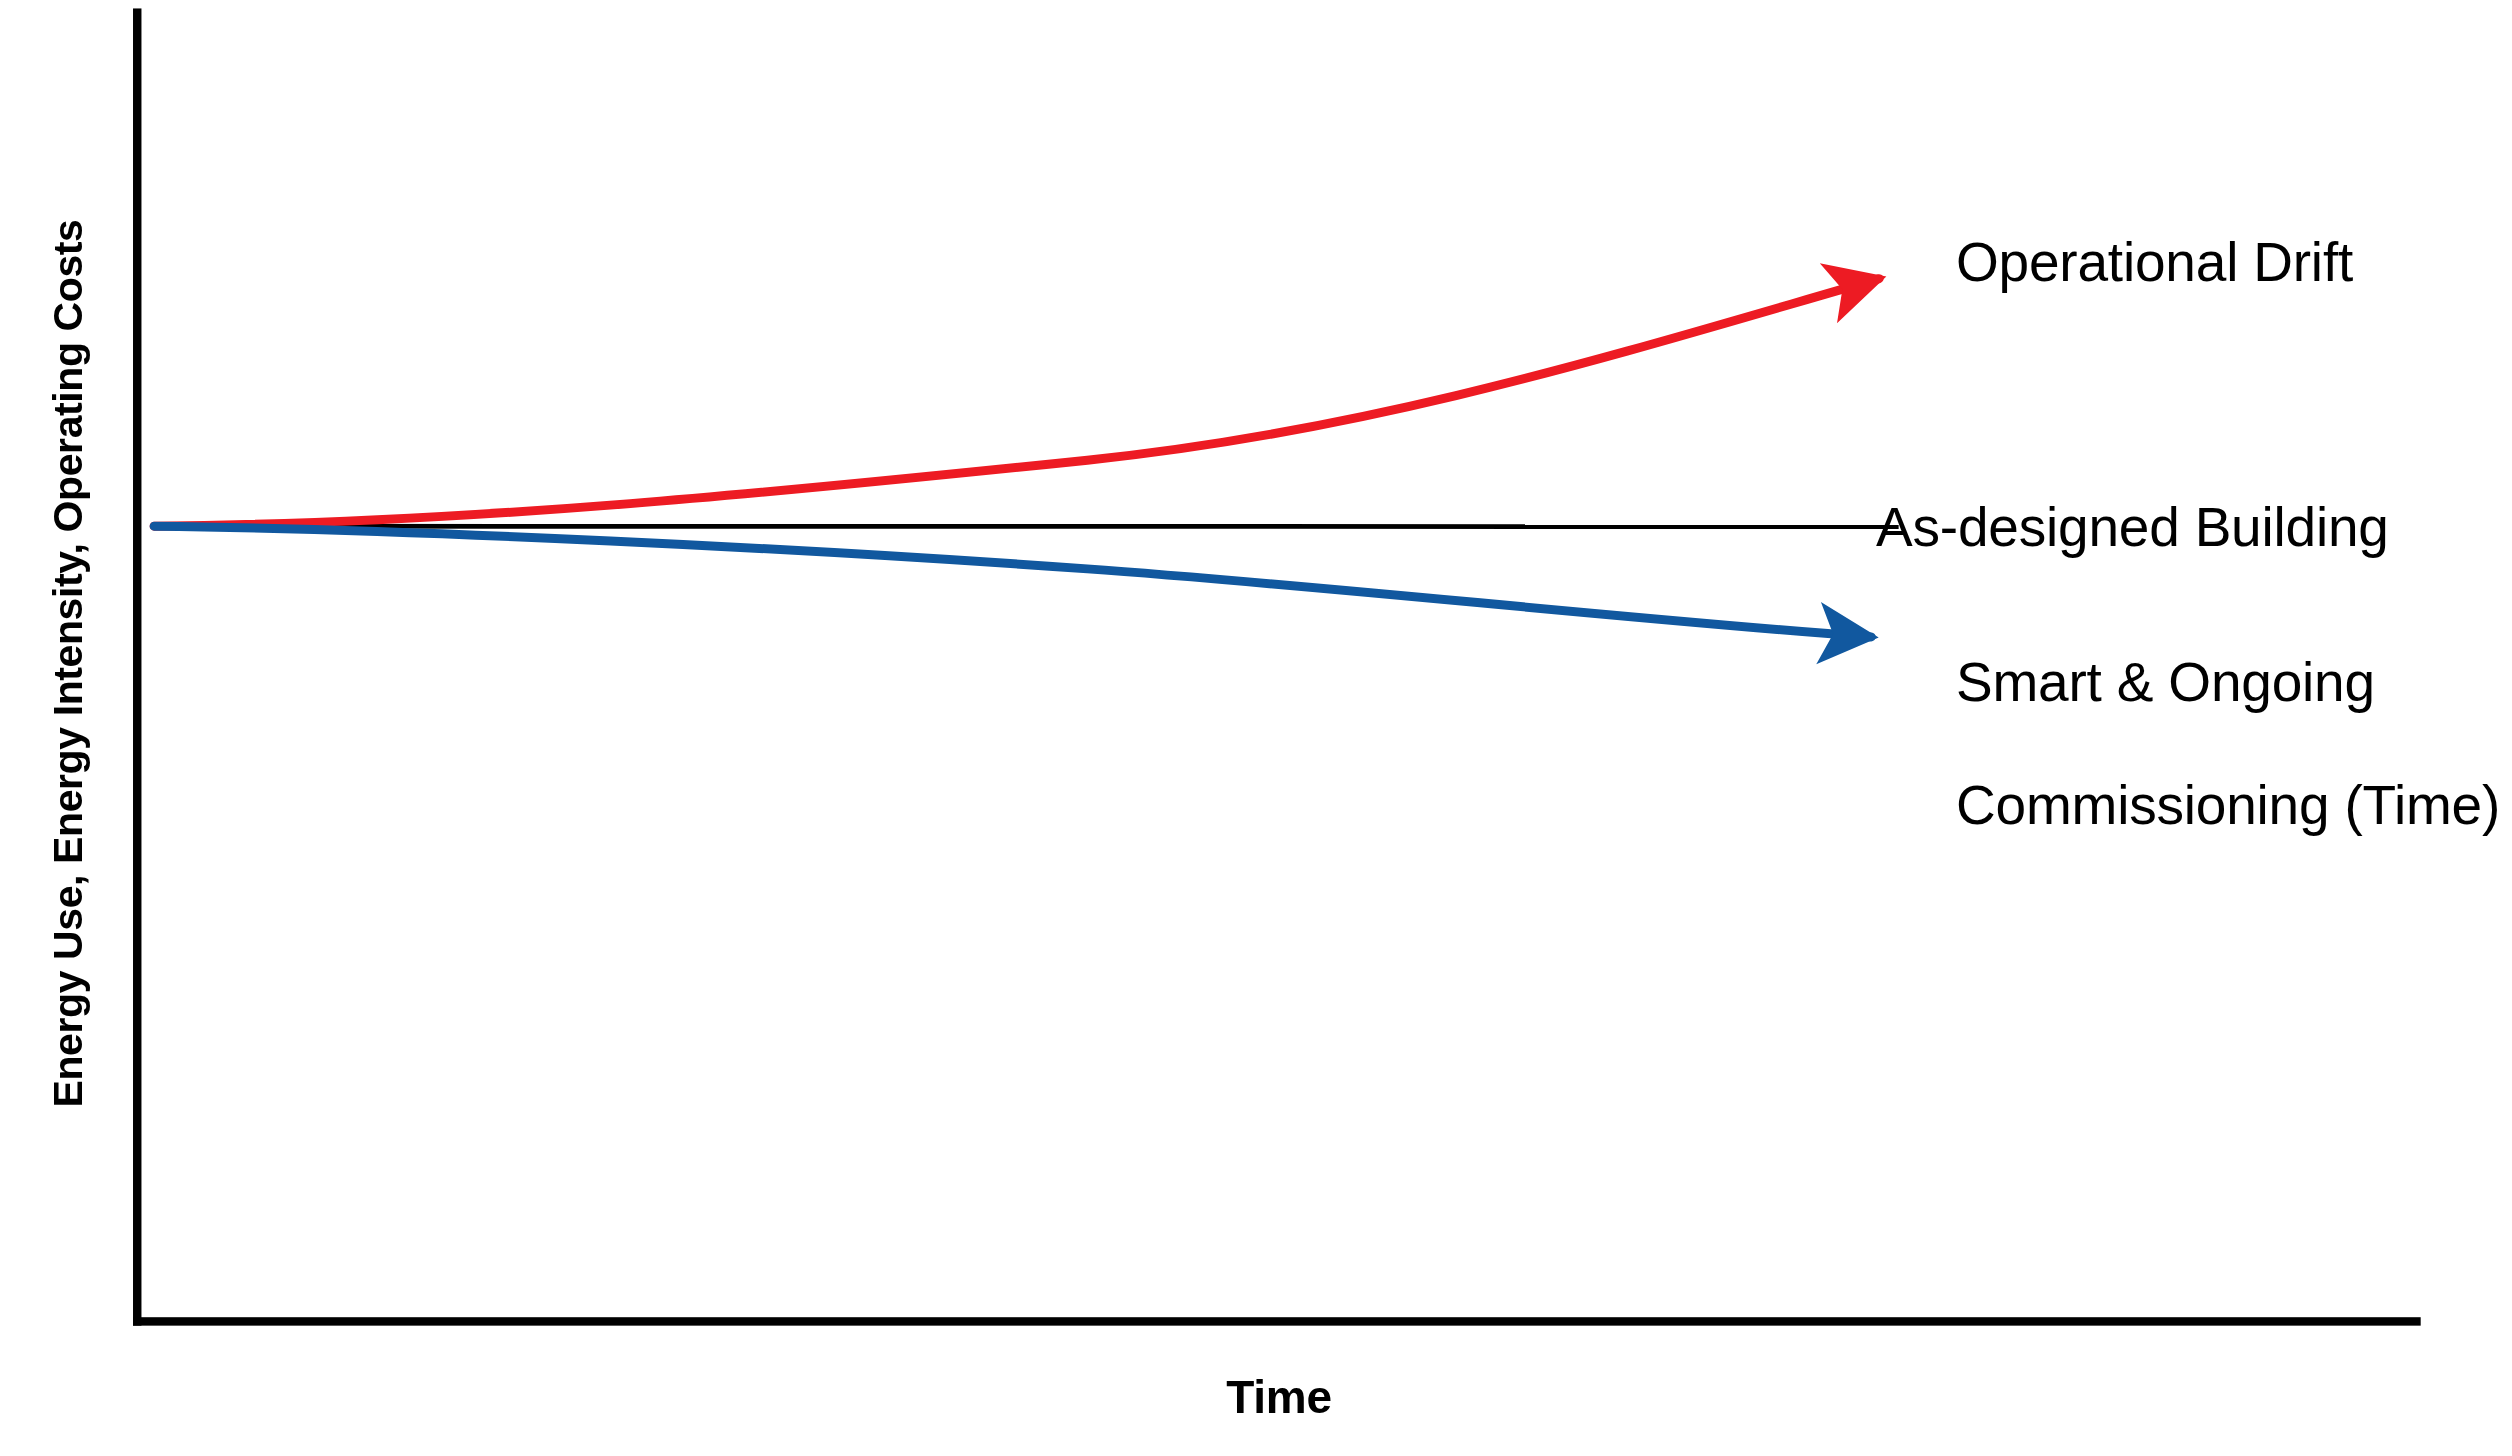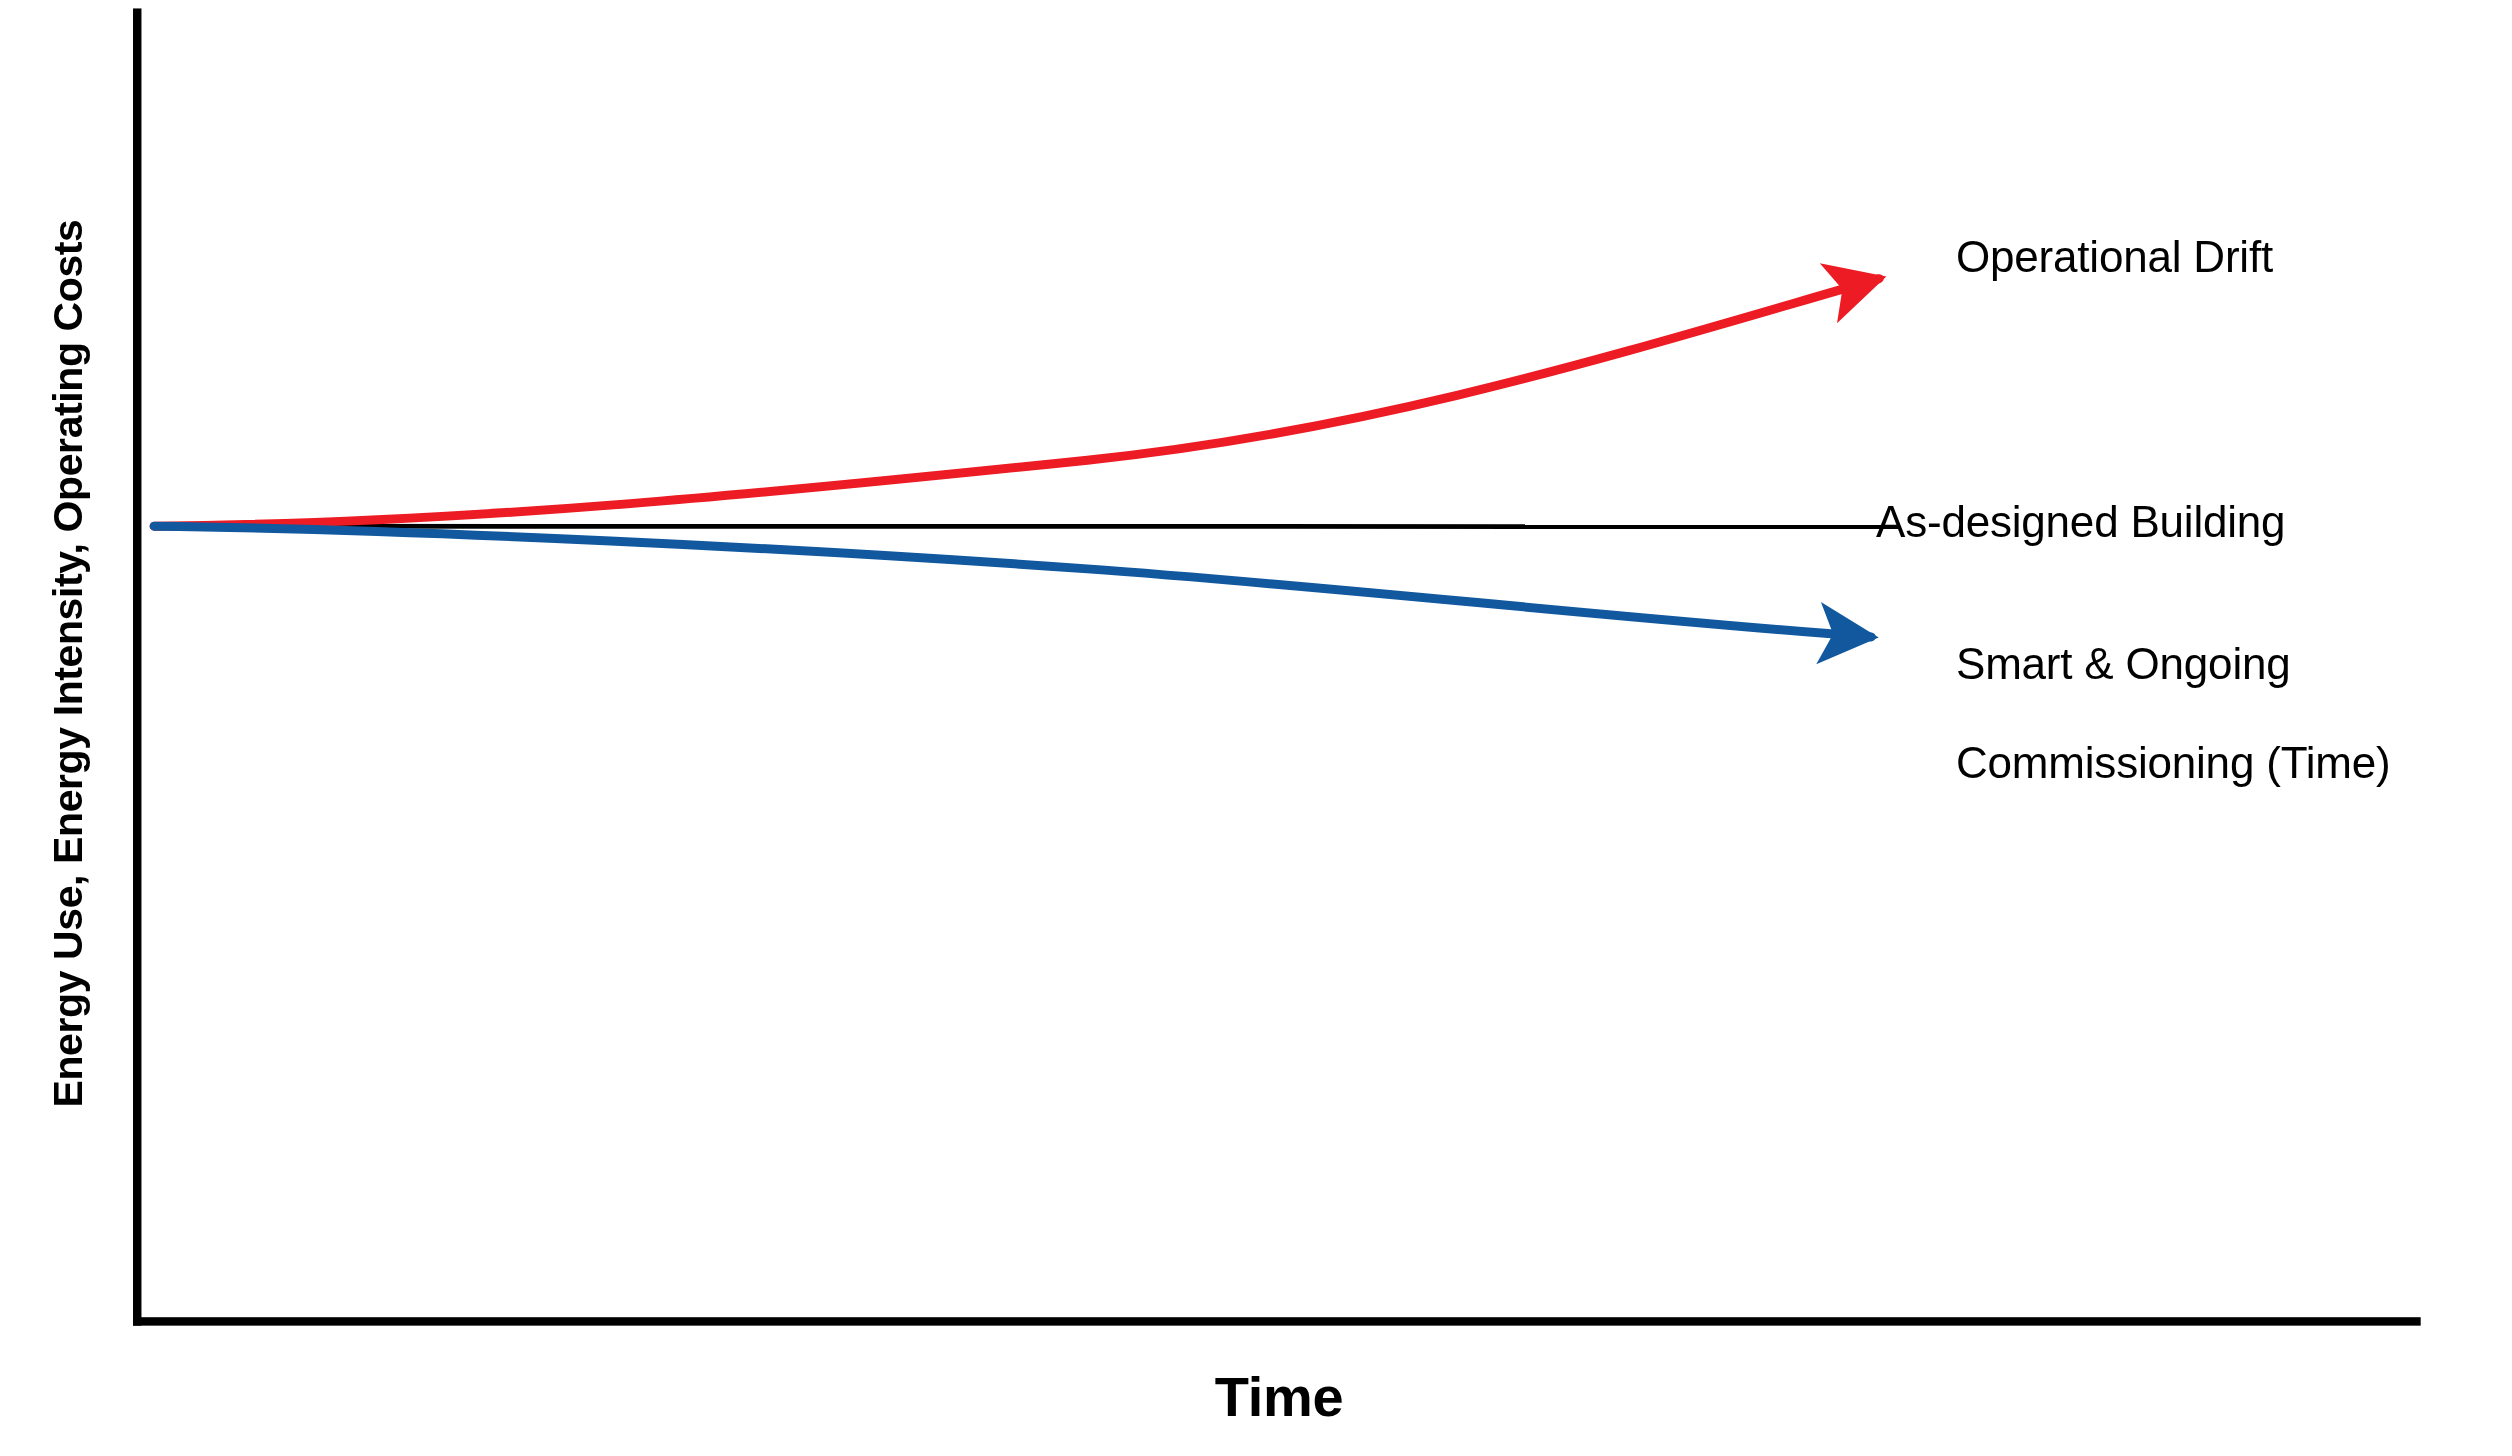--- a/index.html
+++ b/index.html
@@ -71,31 +71,31 @@
     left: 137px;
     top: 1362px;
     width: 2284px;
     height: 69px;
     display: flex;
     align-items: center;
     justify-content: center;
     pointer-events: none;
   }
   #xlabel {
-    font-size: 56px;
+    font-size: 46px;
     font-weight: bold;
     font-stretch: condensed;
     color: #000000;
     letter-spacing: -0.3px;
   }
 
   
   .series-label {
     position: absolute;
-    font-size: 44px;
+    font-size: 55px;
     font-weight: normal;
     font-stretch: condensed;
     color: #000000;
     line-height: 1.12;
     white-space: pre-line;
     letter-spacing: -0.2px;
   }
   #label-operational-drift { left: 1956px; top: 232px; }
   #label-as-designed       { left: 1876px; top: 497px; }
   #label-socx              { left: 1956px; top: 590px; }

